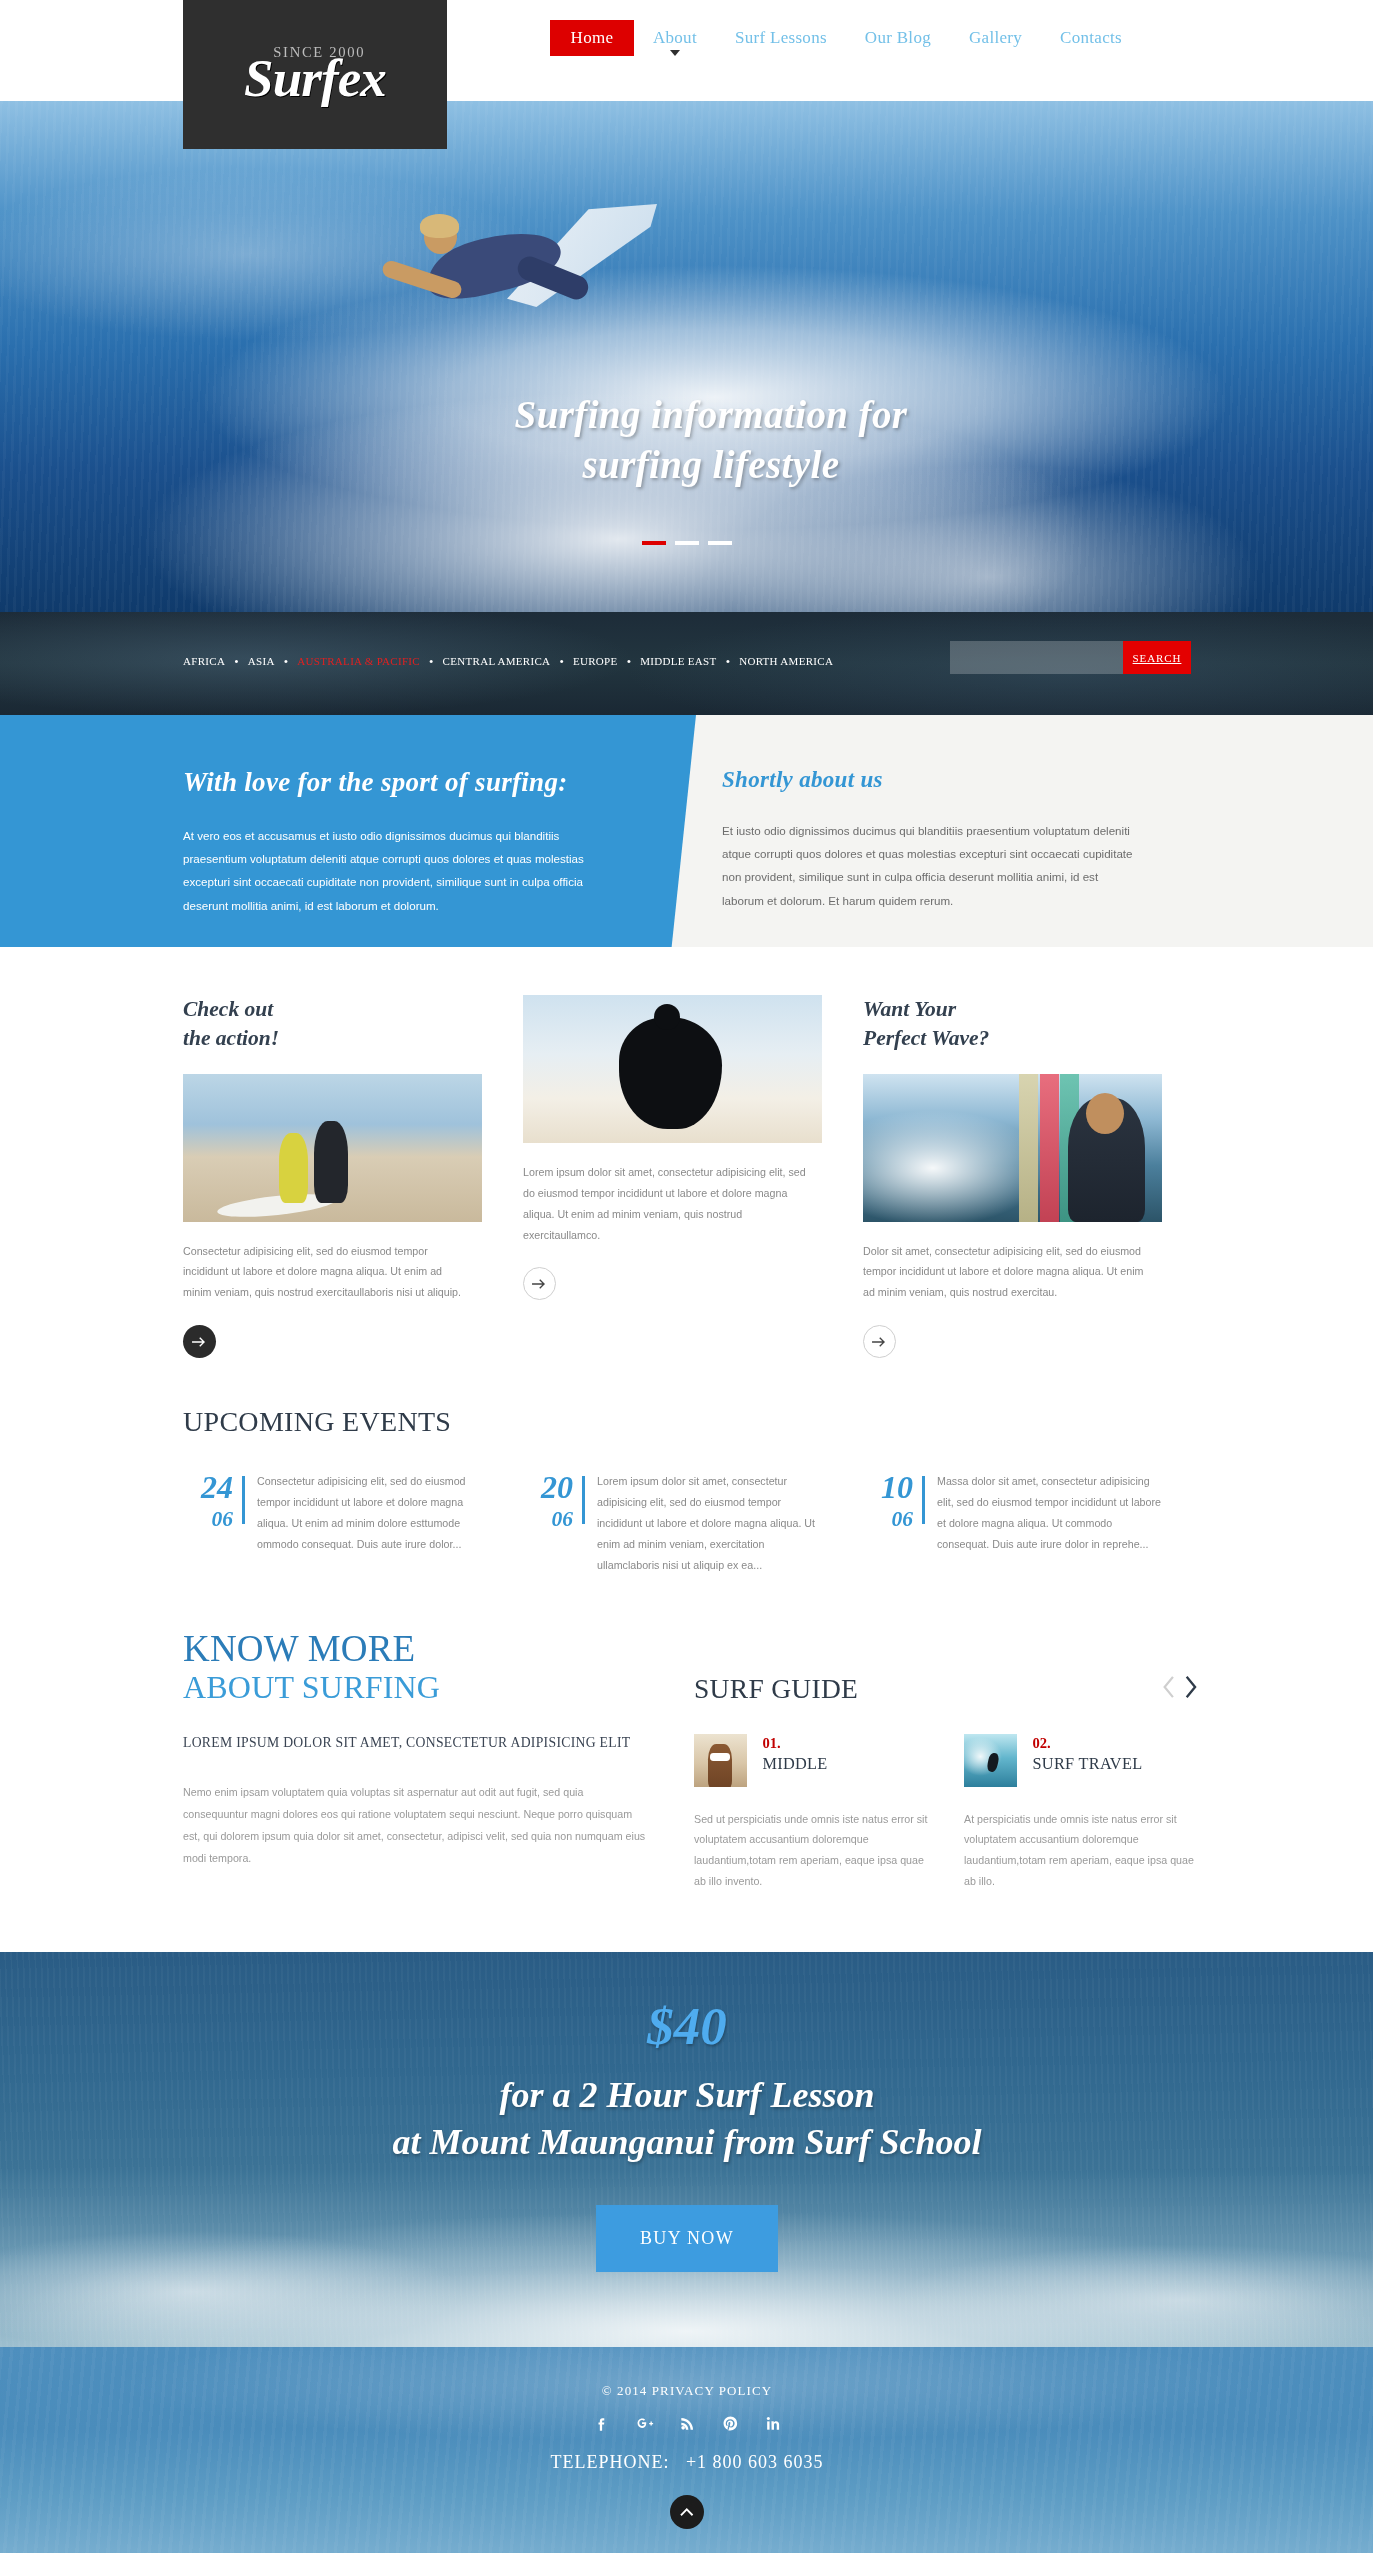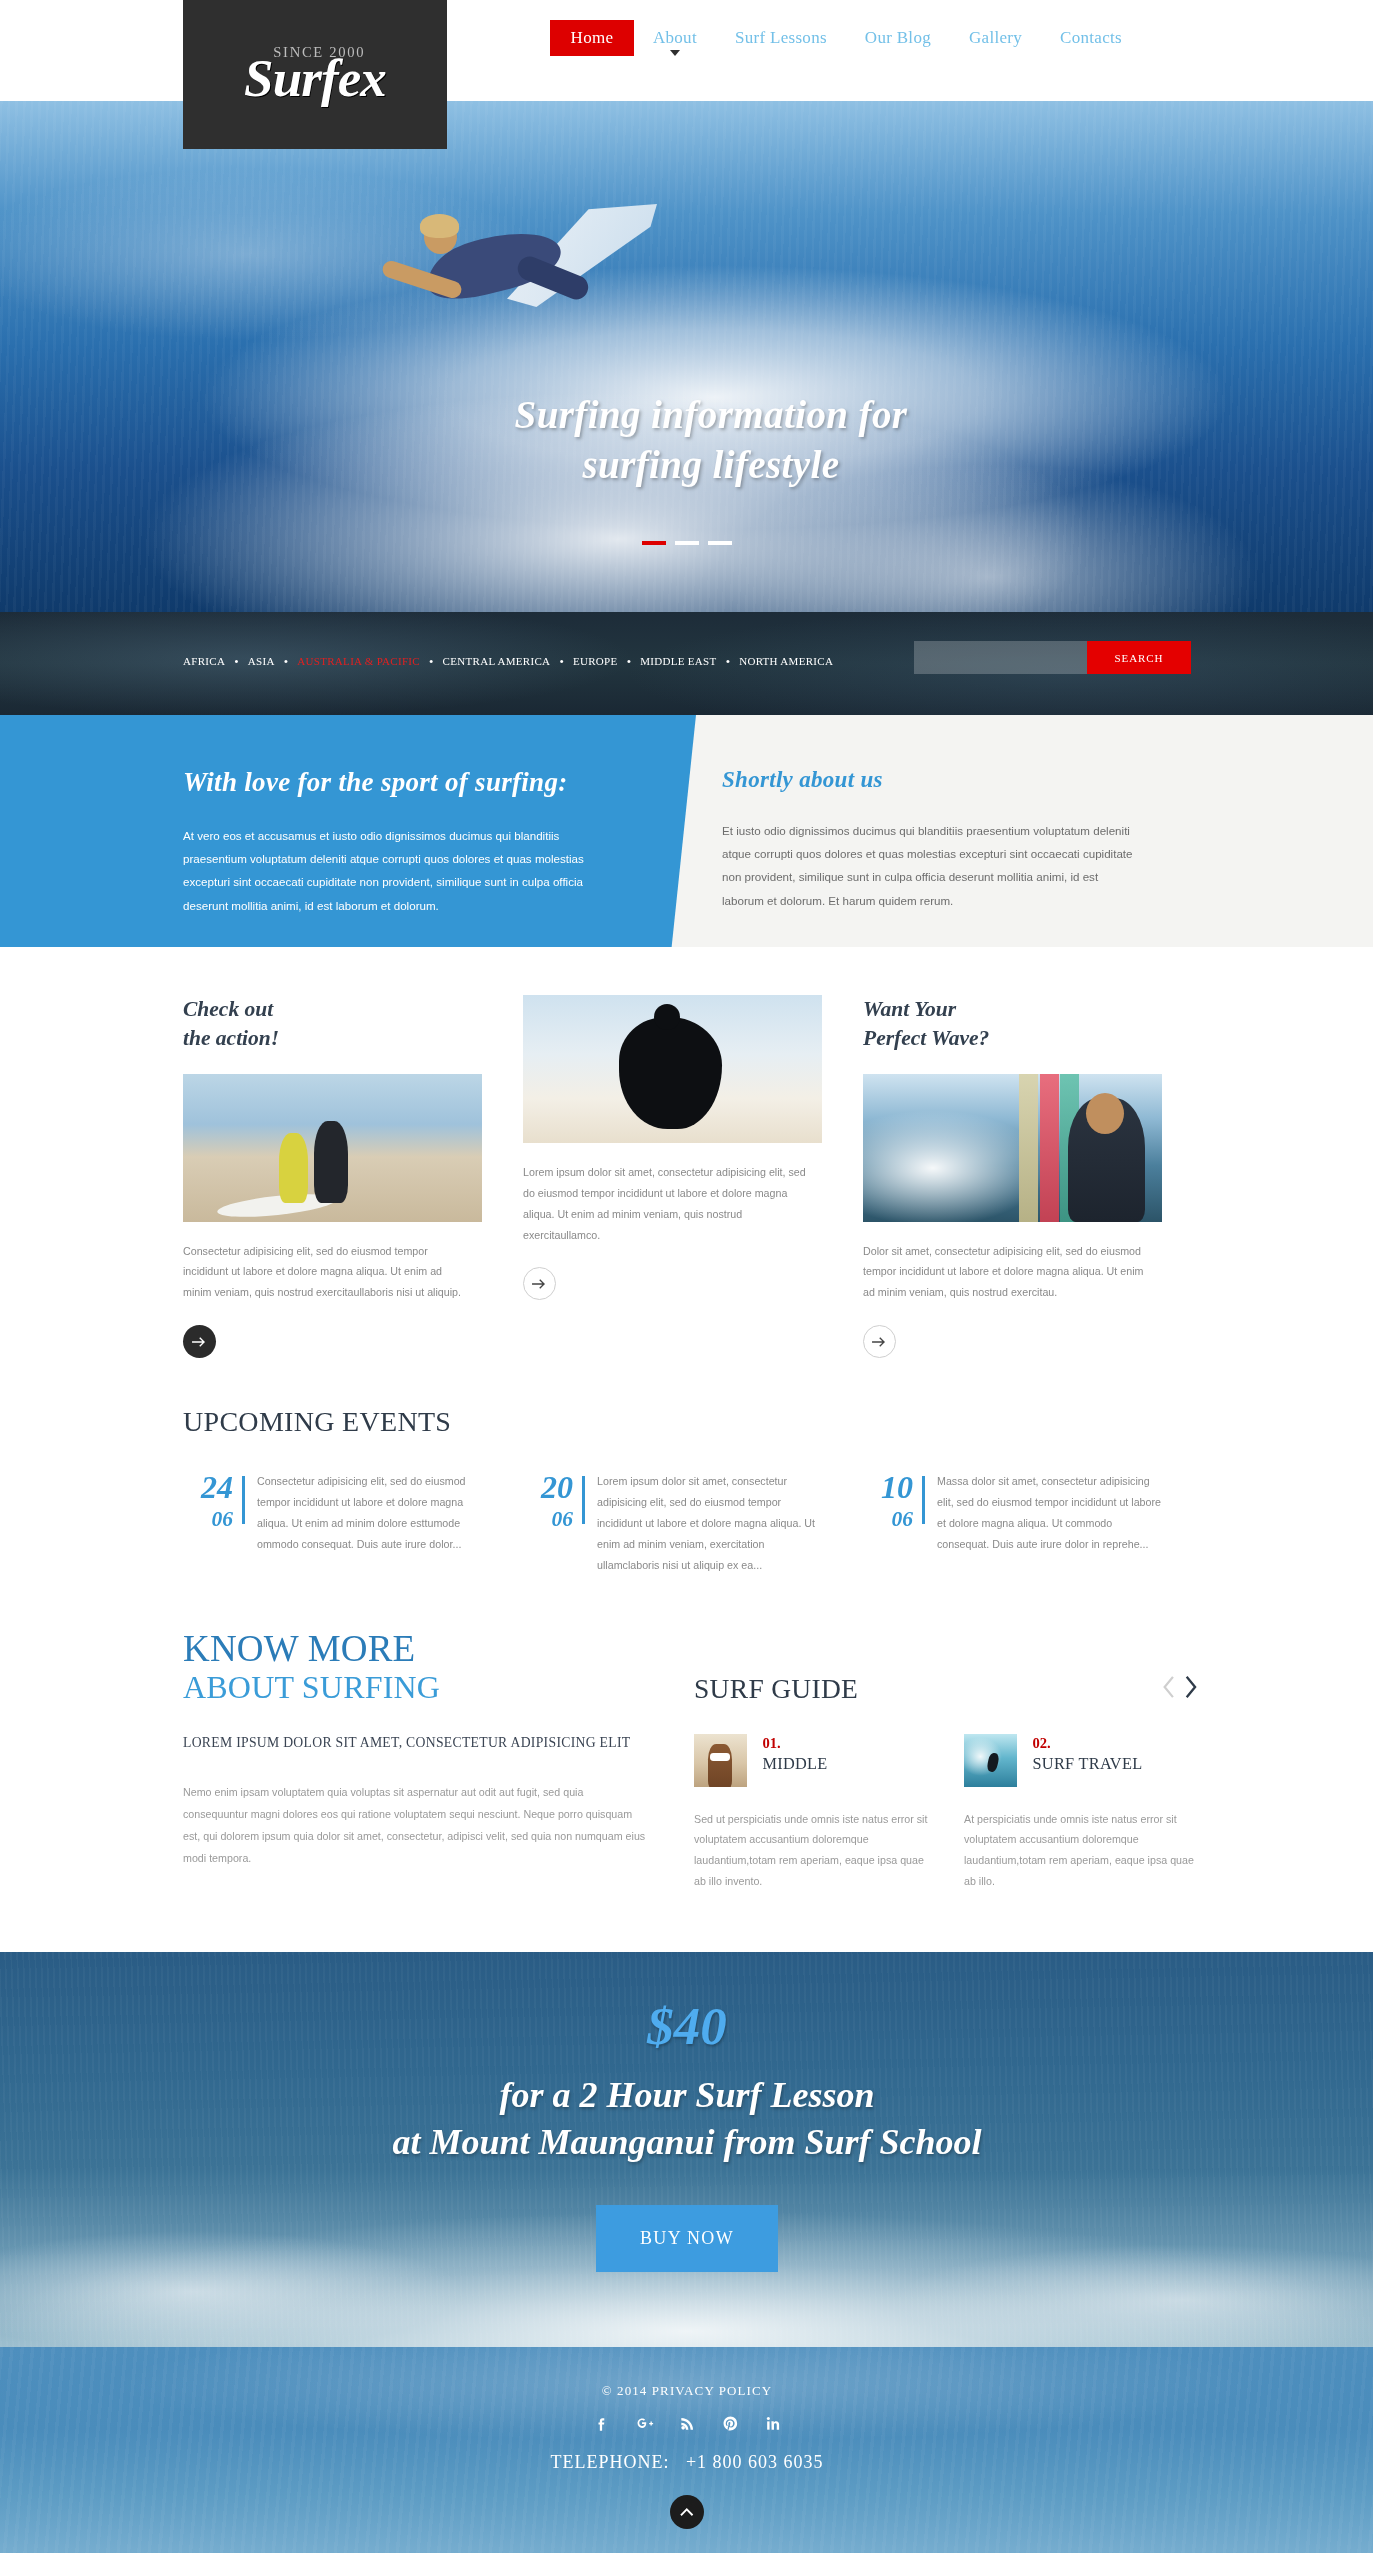--- a/index.html
+++ b/index.html
@@ -214,28 +214,29 @@
     width: 173px; height: 33px;
     background: rgba(255,255,255,0.22);
     border: none;
     outline: none;
     color: #ffffff;
     font-family: "Liberation Sans", sans-serif;
     font-size: 11px;
     padding: 0 8.6px;
   }
   .search-btn {
-    width: 104px; height: 33px;
+    width: 68px; height: 33px;
     background: #e40000;
     color: #ffffff;
     border: none;
     cursor: pointer;
     font-family: "Liberation Serif", serif;
     font-size: 11px;
     letter-spacing: 0.9px;
+    text-decoration: underline;
   }
 
   
   .intro {
     position: relative;
     height: 232px;
     display: flex;
     background: #f4f4f2;
   }
   .intro-left {

